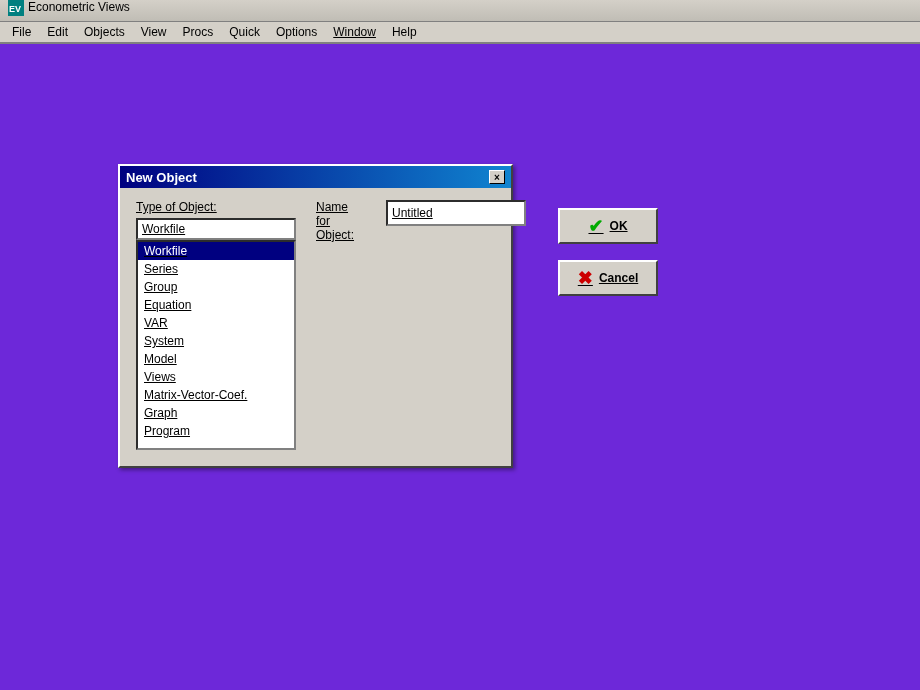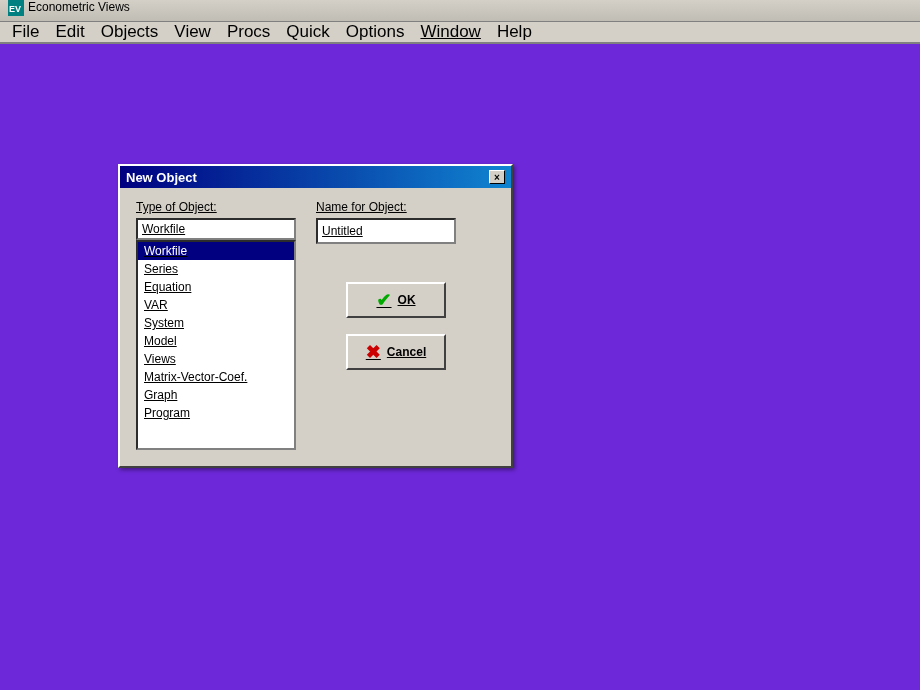--- a/index.html
+++ b/index.html
@@ -45,21 +45,21 @@
       height: 22px;
       background: #d4d0c8;
       display: flex;
       align-items: center;
       padding: 0 4px;
       border-bottom: 2px solid #808080;
     }
 
     .menu-item {
       padding: 2px 8px;
-      font-size: 17px;
+      font-size: 12px;
       color: #000;
       cursor: pointer;
       position: relative;
       text-align: center;
     }
 
     
     .workspace {
       width: 100%;
       height: calc(690px - 44px);
@@ -165,22 +165,23 @@
     }
 
     .list-item.selected {
       background: #000080;
       color: #fff;
     }
 
     
     .right-col {
       display: flex;
-      flex-direction: column;
+      flex-direction: row;
       width: 160px;
+      gap: 32px;
     }
 
     .name-input {
       width: 140px;
       height: 26px;
       background: #fff;
       border: 2px inset #808080;
       font-size: 12px;
       padding: 2px 4px;
       font-family: Arial, sans-serif;
@@ -276,20 +277,21 @@
 
     <div class="dialog-content">
       <div class="dialog-row">
 
         <div class="dialog-col">
           <span class="field-label">Type of Object:</span>
           <input class="object-name-input" type="text" value="Workfile" style="">
           <div class="list-box">
             <div class="list-item selected">Workfile</div>
             <div class="list-item">Series</div>
+            <div class="list-item">Group</div>
             <div class="list-item">Equation</div>
             <div class="list-item">VAR</div>
             <div class="list-item">System</div>
             <div class="list-item">Model</div>
             <div class="list-item">Views</div>
             <div class="list-item">Matrix-Vector-Coef.</div>
             <div class="list-item">Graph</div>
             <div class="list-item">Program</div>
           </div>
         </div>

